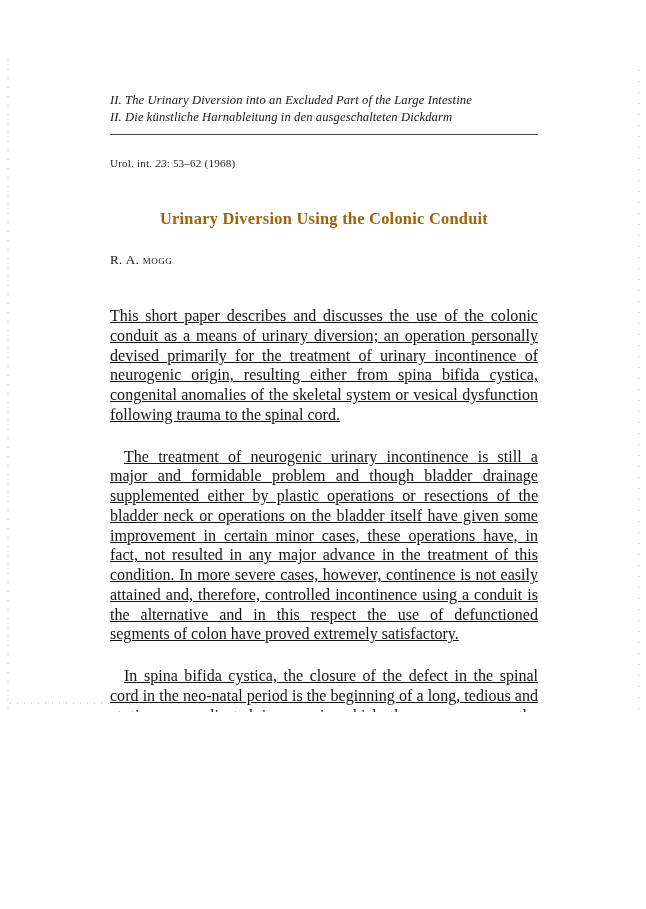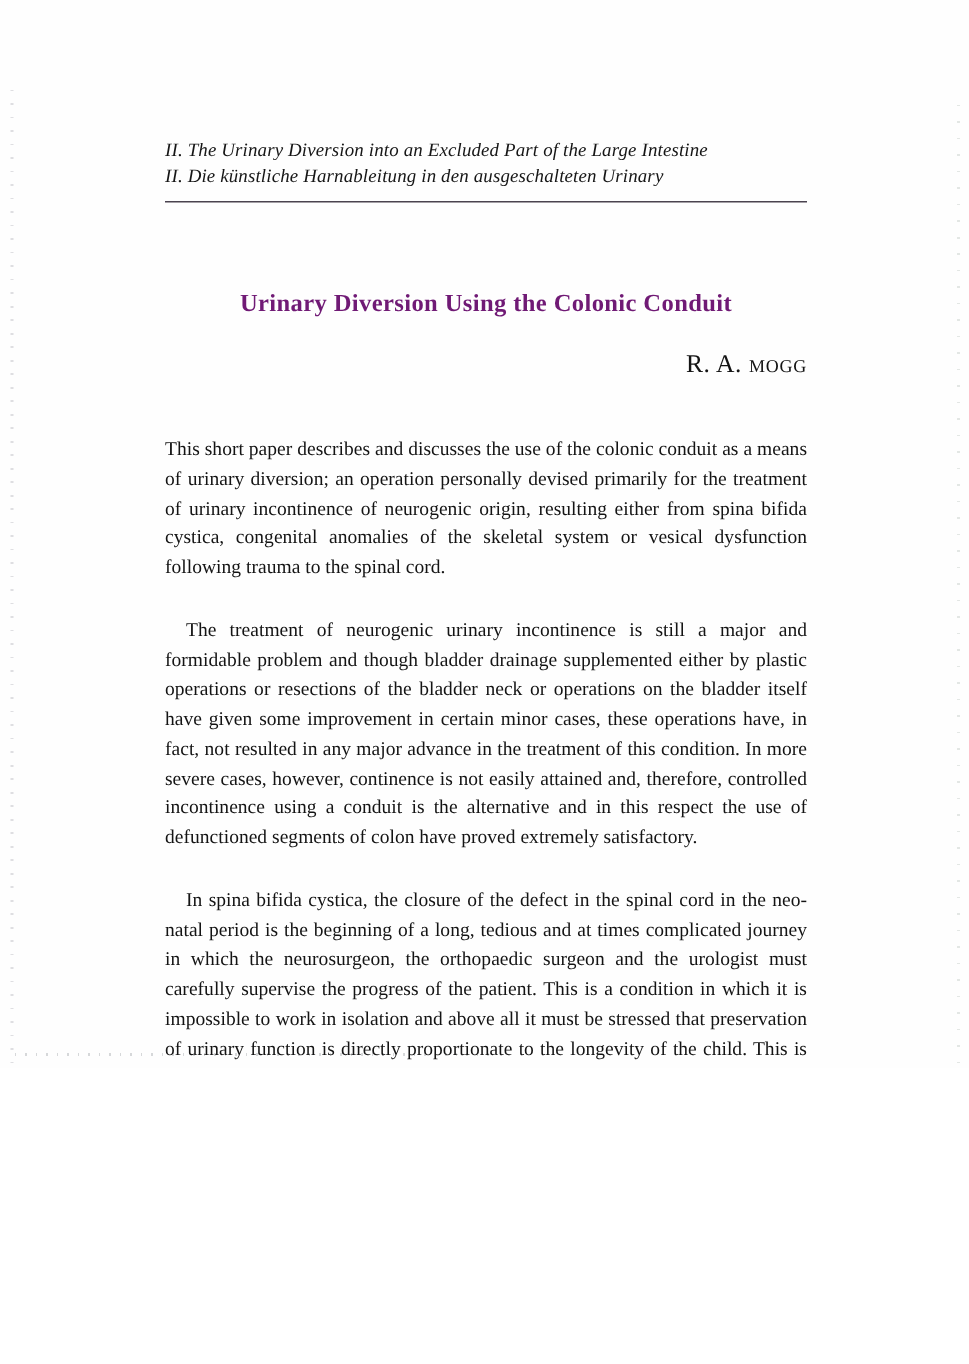--- a/index.html
+++ b/index.html
@@ -101,81 +101,83 @@
     line-height: 14px;
     letter-spacing: 0.15px;
     color: #1d1d1d;
   }
   .citation .vol {
     font-style: italic;
   }
 
   
   .article-title {
-    margin-top: 57px;
+    margin-top: 39px;
     text-align: center;
     font-weight: bold;
     font-size: 16.4px;
     line-height: 20px;
     letter-spacing: 0.25px;
-    color: #701a75;
+    color: #a16207;
   }
 
   
   .author {
     margin-top: 23px;
-    text-align: right;
-    font-size: 17px;
+    text-align: left;
+    font-size: 13px;
     line-height: 16px;
     letter-spacing: 0.4px;
     color: #141414;
   }
   .author .surname {
     font-variant: small-caps;
     text-transform: lowercase;
     letter-spacing: 0.5px;
   }
 
   
   .body {
     margin-top: 38px;
   }
   .para {
     text-align: justify;
     text-justify: inter-word;
-    font-size: 13px;
+    font-size: 16px;
     line-height: 19.75px;
     letter-spacing: 0.02px;
     margin: 0;
     color: #141414;
     hyphens: none;
+    text-decoration: underline;
   }
   .para.indent {
     text-indent: 14px;
     margin-top: 22px;
   }
 </style>
 </head>
 <body>
 
 <div class="page">
 
   <div class="scan-edge scan-edge-left"></div>
   <div class="scan-edge scan-edge-right"></div>
   <div class="scan-edge scan-edge-bottom"></div>
 
   <div class="content">
 
     <div class="title-block">
       <div class="title-line">II. The Urinary Diversion into an Excluded Part of the Large Intestine</div>
-      <div class="title-line">II. Die künstliche Harnableitung in den ausgeschalteten Urinary</div>
+      <div class="title-line">II. Die künstliche Harnableitung in den ausgeschalteten Dickdarm</div>
     </div>
 
     <hr class="rule">
 
+    <div class="citation"><span>Urol. int.</span> <span class="vol">23</span><span>: 53–62</span> <span>(1968)</span></div>
 
     <h1 class="article-title">Urinary Diversion Using the Colonic Conduit</h1>
 
     <div class="author"><span>R. A. </span><span class="surname">Mogg</span></div>
 
     <div class="body">
       <p class="para">This short paper describes and discusses the use of the colonic conduit as a means of urinary diversion; an operation personally devised primarily for the treatment of urinary incontinence of neurogenic origin, resulting either from spina bifida cystica, congenital anomalies of the skeletal system or vesical dysfunction following trauma to the spinal cord.</p>
       <p class="para indent">The treatment of neurogenic urinary incontinence is still a major and formidable problem and though bladder drainage supplemented either by plastic operations or resections of the bladder neck or operations on the bladder itself have given some improvement in certain minor cases, these operations have, in fact, not resulted in any major advance in the treatment of this condition. In more severe cases, however, continence is not easily attained and, therefore, controlled incontinence using a conduit is the alternative and in this respect the use of defunctioned segments of colon have proved extremely satisfactory.</p>
       <p class="para indent">In spina bifida cystica, the closure of the defect in the spinal cord in the neo-natal period is the beginning of a long, tedious and at times complicated journey in which the neurosurgeon, the orthopaedic surgeon and the urologist must carefully supervise the progress of the patient. This is a condition in which it is impossible to work in isolation and above all it must be stressed that preservation of urinary function is directly proportionate to the longevity of the child. This is important because it has become increasingly difficult to assess the optimum time for surgical intervention in order to preserve renal function and prevent further damage resulting either from altered urodynamics or from recurrent infection. The following slides show interesting micturating cystograms which had been</p>
     </div>

